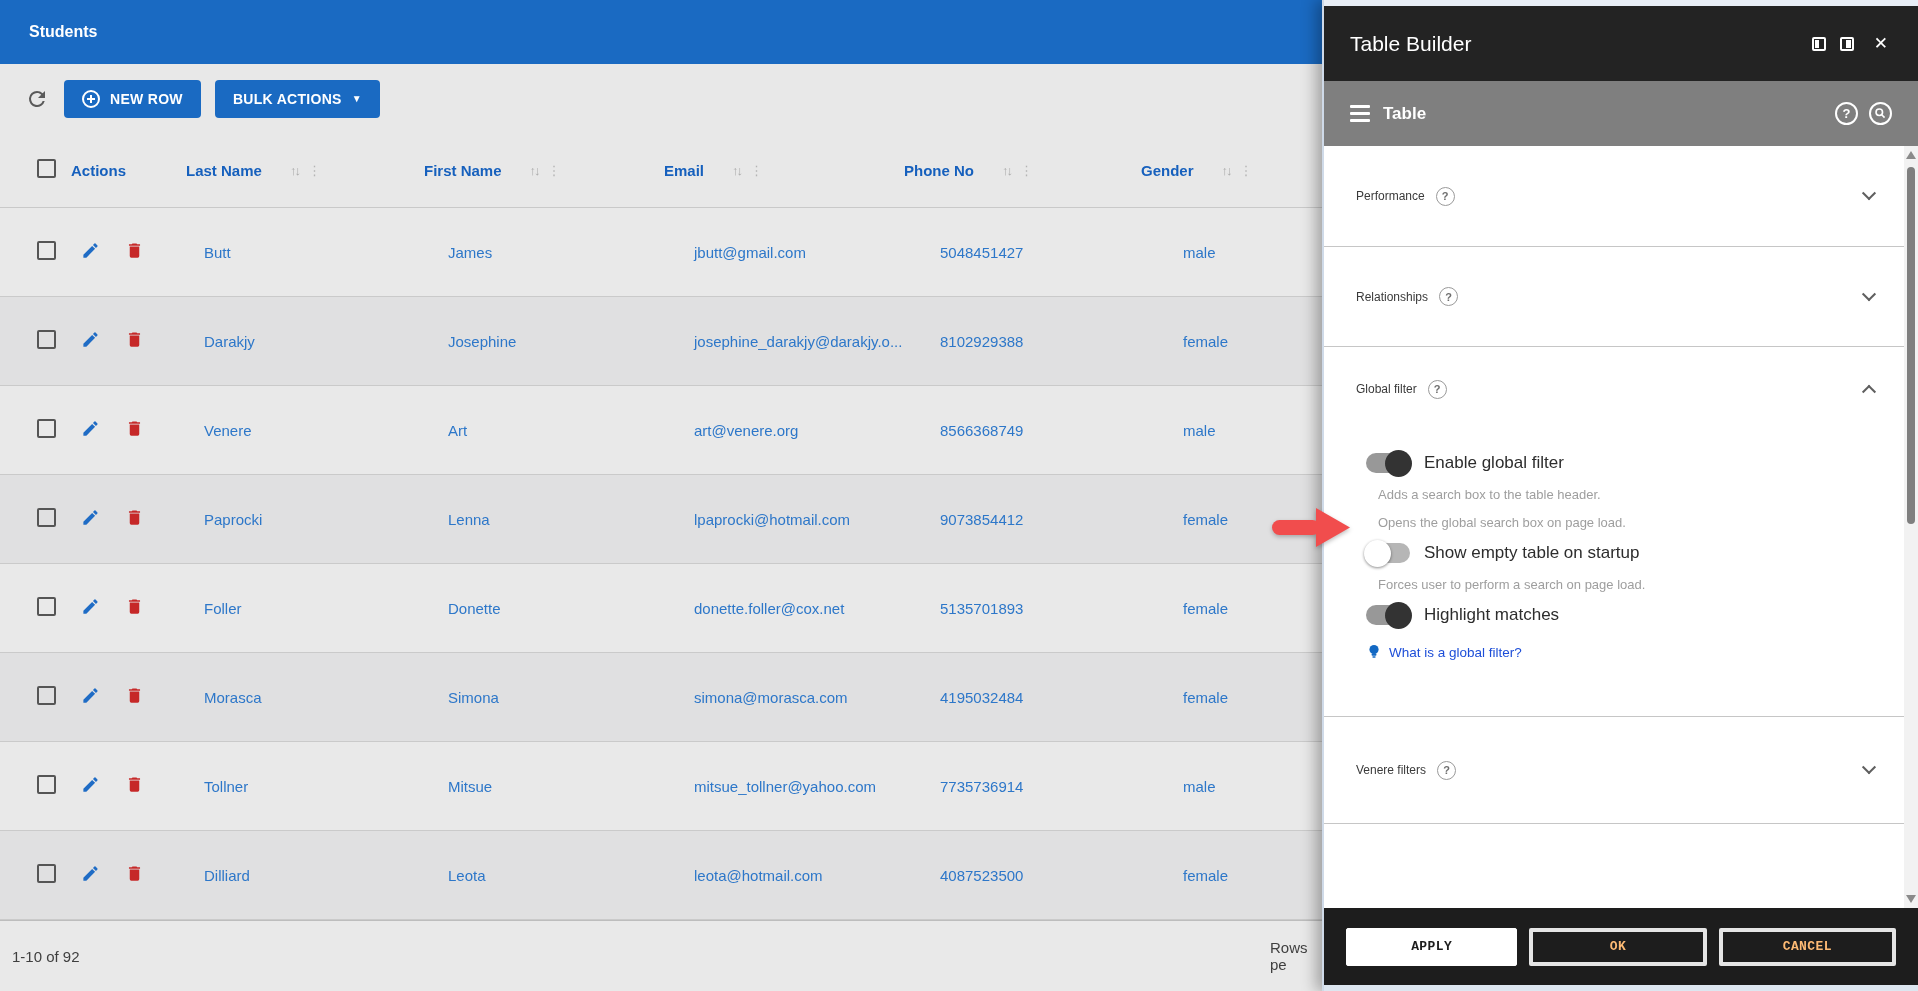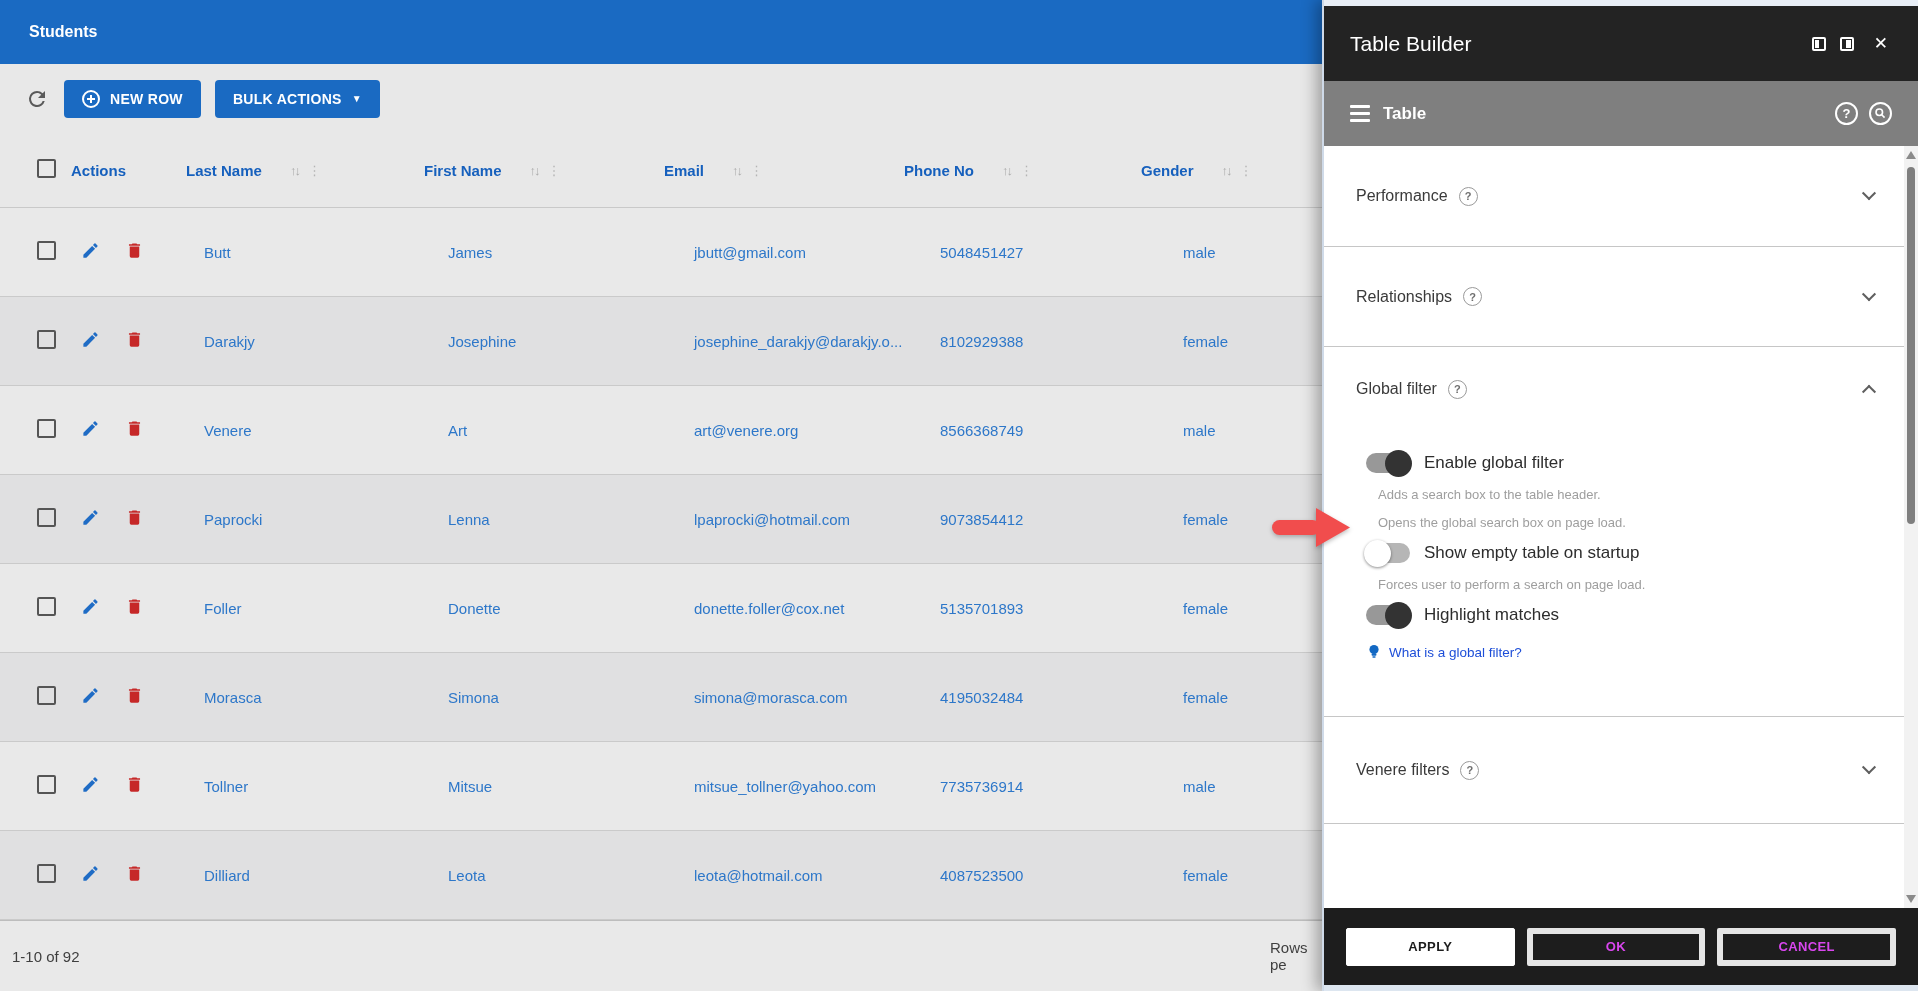--- a/index.html
+++ b/index.html
@@ -58,44 +58,44 @@
   .hamburger { width:20px; display:flex; flex-direction:column; gap:4px; cursor:pointer; }
   .hamburger i { height:3px; background:#fff; border-radius:1px; }
   .tab-label { color:#fff; font-size:17px; font-weight:700; margin-left:13px; }
   .p-ticons { margin-left:auto; display:flex; gap:11px; }
   .circ-ic { width:23px; height:23px; border:2px solid #fff; border-radius:50%; color:#fff; display:flex; align-items:center; justify-content:center; font-size:13px; font-weight:700; cursor:pointer; }
   .circ-ic svg { width:13px; height:13px; stroke:#fff; fill:none; stroke-width:2; }
 
   .pbody { background:#fff; }
   .sec { display:flex; align-items:center; padding:0 32px; border-bottom:1px solid #c6c6c6; cursor:pointer; }
   .s1 { height:101px; } .s2 { height:100px; } .s3head { height:84px; border-bottom:none; } .s4 { height:107px; }
-  .sec-title { font-size:16px; color:#3a3a3a; }
+  .sec-title { font-size:12px; color:#3a3a3a; }
   .qcircle { width:19px; height:19px; border:1.5px solid #9a9a9a; border-radius:50%; color:#6e6e6e; font-size:11px; font-weight:700; display:flex; align-items:center; justify-content:center; margin-left:11px; }
   .chev { width:10px; height:10px; border-right:2px solid #5f5f5f; border-bottom:2px solid #5f5f5f; margin-left:auto; margin-right:12px; }
   .chev.down { transform:rotate(45deg) translate(-2px,-2px); }
   .chev.up { transform:rotate(-135deg) translate(-2px,-2px); }
 
   .toggle-list { padding-top:15px; }
   .toggle-row { display:flex; align-items:center; height:34px; padding-left:42px; gap:14px; cursor:pointer; }
   .switch { width:44px; height:20px; border-radius:10px; position:relative; flex:0 0 44px; cursor:pointer; }
   .switch.on { background:#989898; }
   .switch.off { background:#b6b6b6; }
   .switch .knob { position:absolute; width:27px; height:27px; border-radius:50%; top:-3.5px; }
   .switch.on .knob { right:-2px; background:#333; }
   .switch.off .knob { left:-2px; background:#fff; box-shadow:0 1px 3px rgba(0,0,0,.45); }
   .tlabel { font-size:17px; color:#2d2d2d; }
   .tdesc { height:28px; display:flex; align-items:center; padding-left:54px; font-size:13px; color:#9e9e9e; }
   .linkrow { height:28px; display:flex; align-items:flex-end; padding-left:44px; gap:9px; color:#1d4ed8; font-size:13.5px; cursor:pointer; }
   .linkrow svg { width:12px; height:16px; fill:#1268c3; }
   .sec3 { padding-bottom:56px; border-bottom:1px solid #c6c6c6; }
 
   .p-footer { position:absolute; left:0; right:0; bottom:6px; height:77px; background:#1d1d1d; display:flex; align-items:center; gap:12px; padding:0 22px; }
-  .p-footer button { flex:1; height:38px; border-radius:2px; font-family:Liberation Sans, sans-serif; font-size:13px; font-weight:700; letter-spacing:.4px; cursor:pointer; }
+  .p-footer button { flex:1; height:38px; border-radius:2px; font-family:Liberation Mono, monospace; font-size:13px; font-weight:700; letter-spacing:.4px; cursor:pointer; }
   .btn-apply { background:#fff; color:#1d1d1d; border:1px solid #fff; }
-  .btn-dark { background:transparent; color:#d946ef; border:6px solid #e5e5e5; }
+  .btn-dark { background:transparent; color:#fdba74; border:4px solid #e5e5e5; }
   .p-strip-bottom { position:absolute; left:0; right:0; bottom:0; height:6px; background:#dde6f0; }
 
   .p-scrollbar { position:absolute; right:0; top:146px; width:14px; height:762px; background:#f2f2f2; }
   .sb-thumb { position:absolute; left:3px; top:21px; width:8px; height:357px; border-radius:4px; background:#7f7f7f; cursor:pointer; }
   .sb-up, .sb-dn { position:absolute; left:2px; width:0; height:0; border-left:5px solid transparent; border-right:5px solid transparent; cursor:pointer; }
   .sb-up { top:5px; border-bottom:8px solid #8a8a8a; }
   .sb-dn { bottom:5px; border-top:8px solid #8a8a8a; }
 
   .red-arrow { position:absolute; left:1272px; top:507px; z-index:20; filter:drop-shadow(0 2px 2px rgba(0,0,0,.25)); }
 </style>

